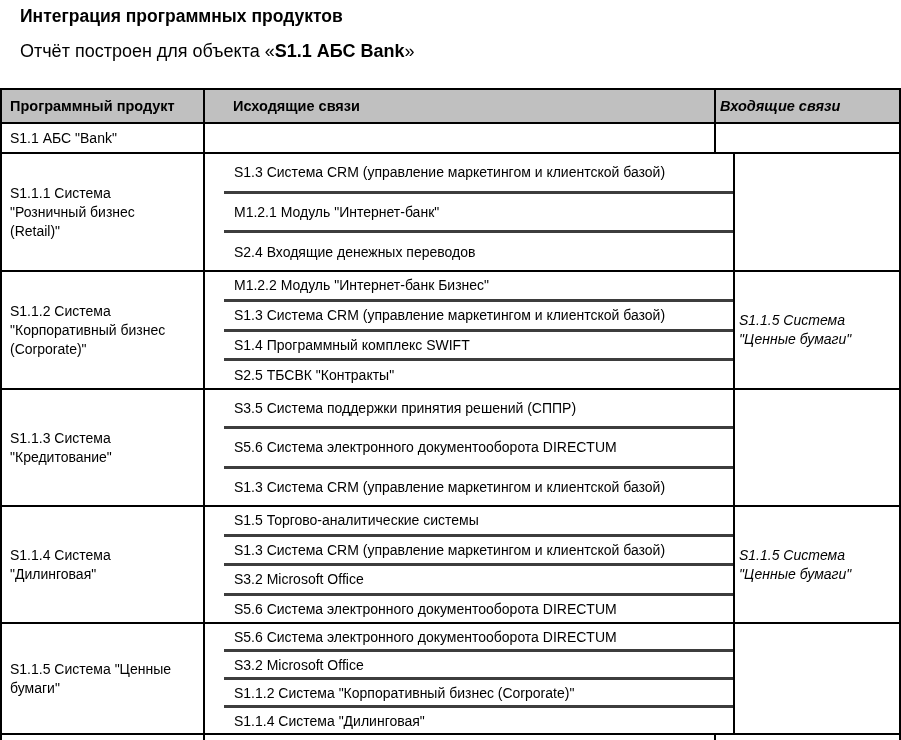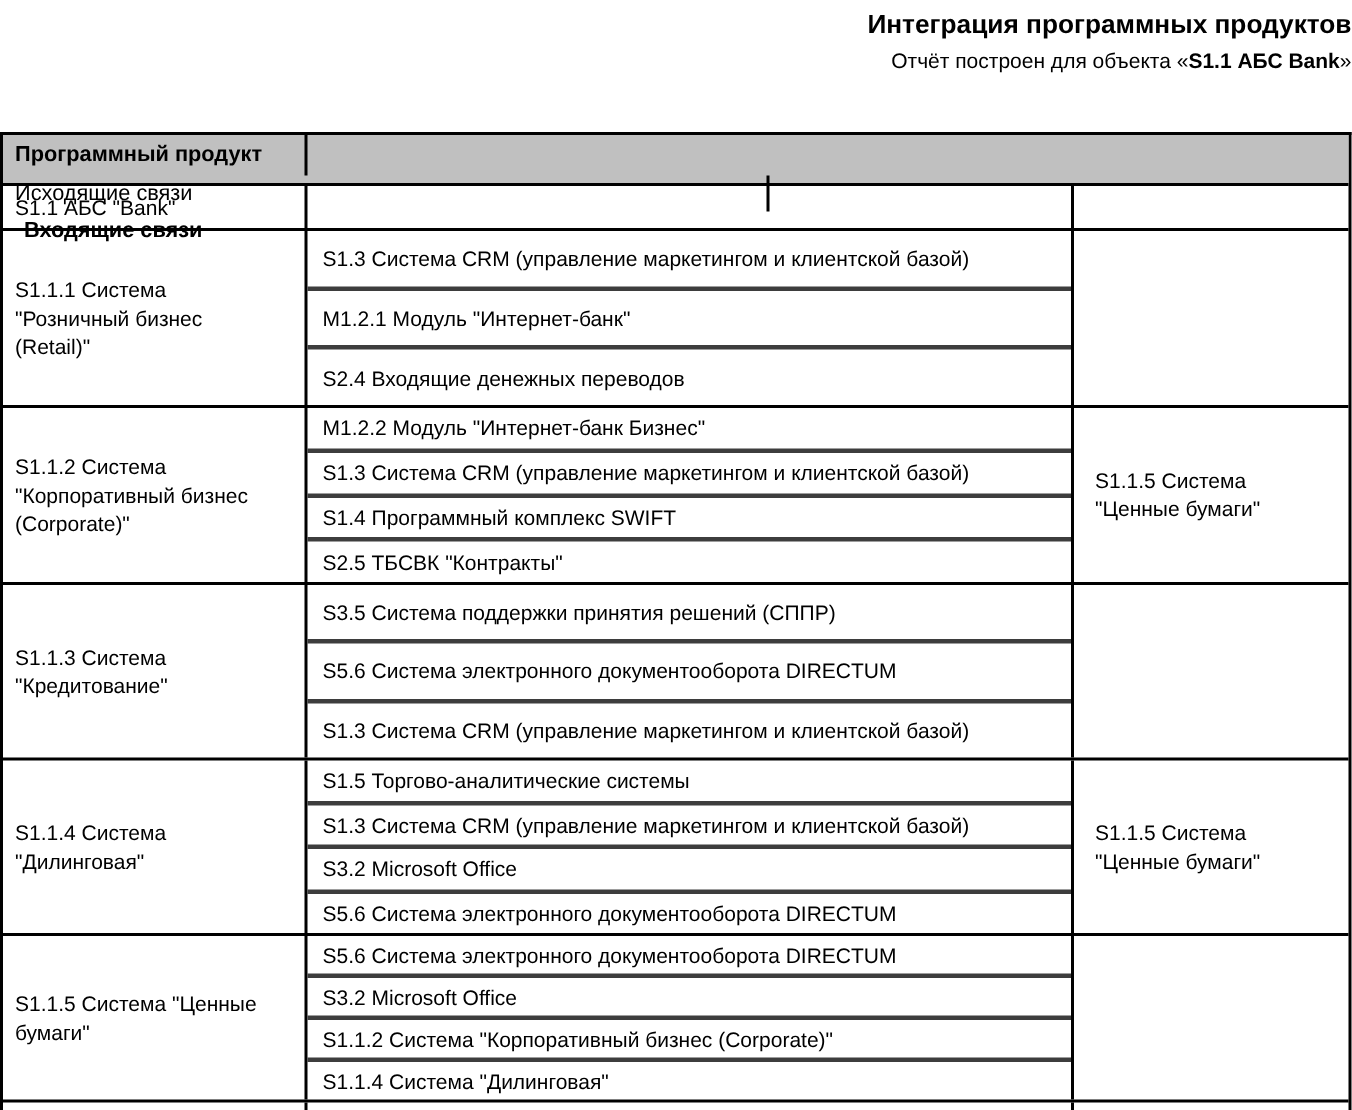--- a/index.html
+++ b/index.html
@@ -2,43 +2,43 @@
 <html><head>
 <meta charset="utf-8">
 <style>
   * { margin: 0; padding: 0; box-sizing: border-box; }
   html, body { background: #ffffff; }
   body {
     width: 901px; height: 740px; overflow: hidden;
     font-family: "Liberation Sans", "DejaVu Sans", sans-serif;
     color: #000;
   }
-  .rpt-header { padding: 4px 0 0 10px; text-align: right; }
+  .rpt-header { padding: 4px 0 0 20px; }
   .title { font-size: 17.5px; font-weight: bold; line-height: 24px; }
-  .subtitle { font-size: 14px; line-height: 24px; }
+  .subtitle { font-size: 18px; line-height: 24px; margin-top: 11px; }
   .subtitle .obj { font-weight: bold; }
   .note { font-size: 13.5px; line-height: 19px; margin-top: 1px; }
 
   .tbl {
     position: absolute; left: 0; top: 88px; width: 901px;
     border: 2px solid #000; border-bottom: none;
     background: #fff;
   }
   .tr { display: flex; border-bottom: 2px solid #000; align-items: stretch; }
   .tr:last-child { border-bottom: none; }
   .c1 { width: 203px; border-right: 2px solid #000; display: flex; align-items: center;
         padding: 4px 25px 4px 8px; font-size: 14px; line-height: 19px; }
   .c2 { width: 511px; border-right: 2px solid #000; }
   .c3 { flex: 1; display: flex; align-items: center;
-        padding: 4px 20px 4px 14px; font-size: 14px; line-height: 19px; }
-  .thead { background: #c0c0c0; height: 34px; flex-direction: column; }
+        padding: 4px 20px 4px 4px; font-size: 14px; line-height: 19px; font-style: italic; }
+  .thead { background: #c0c0c0; height: 34px; }
   .thead .c1, .thead .c3 { font-weight: bold; font-size: 14.5px; }
-  .thead .c2 { display: flex; align-items: center; padding: 4px 8px 4px 8px;
-               font-weight: normal; font-size: 14.5px; }
-  .subs { display: flex; flex-direction: column; }
+  .thead .c2 { display: flex; align-items: center; padding: 4px 8px 4px 28px;
+               font-weight: bold; font-size: 14.5px; }
+  .subs { display: flex; flex-direction: column; margin-left: 19px; }
   .sub { flex: 1; display: flex; align-items: center; padding: 2px 6px 2px 10px;
          font-size: 14px; white-space: nowrap; overflow: hidden; }
   .sub + .sub { border-top: 3px solid #3d3d3d; }
   .r-single { height: 30px; }
   .r-118 { height: 118px; }
   .r-117 { height: 117px; }
   .r-111 { height: 111px; }
   .r-partial { height: 7px; }
 </style>
 </head>

